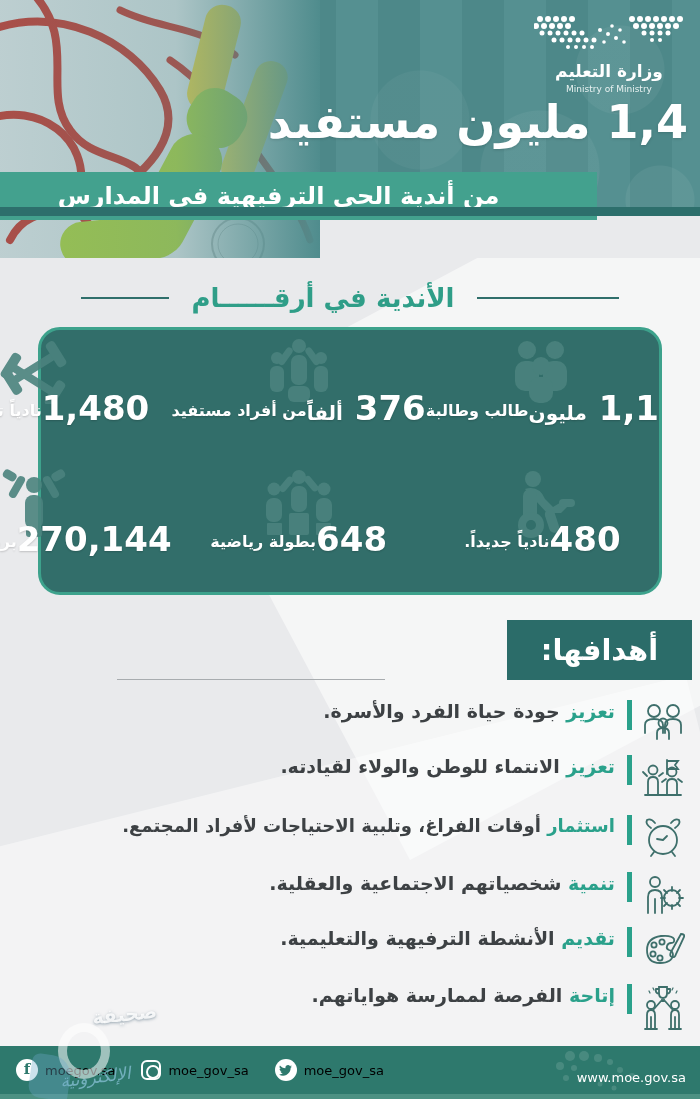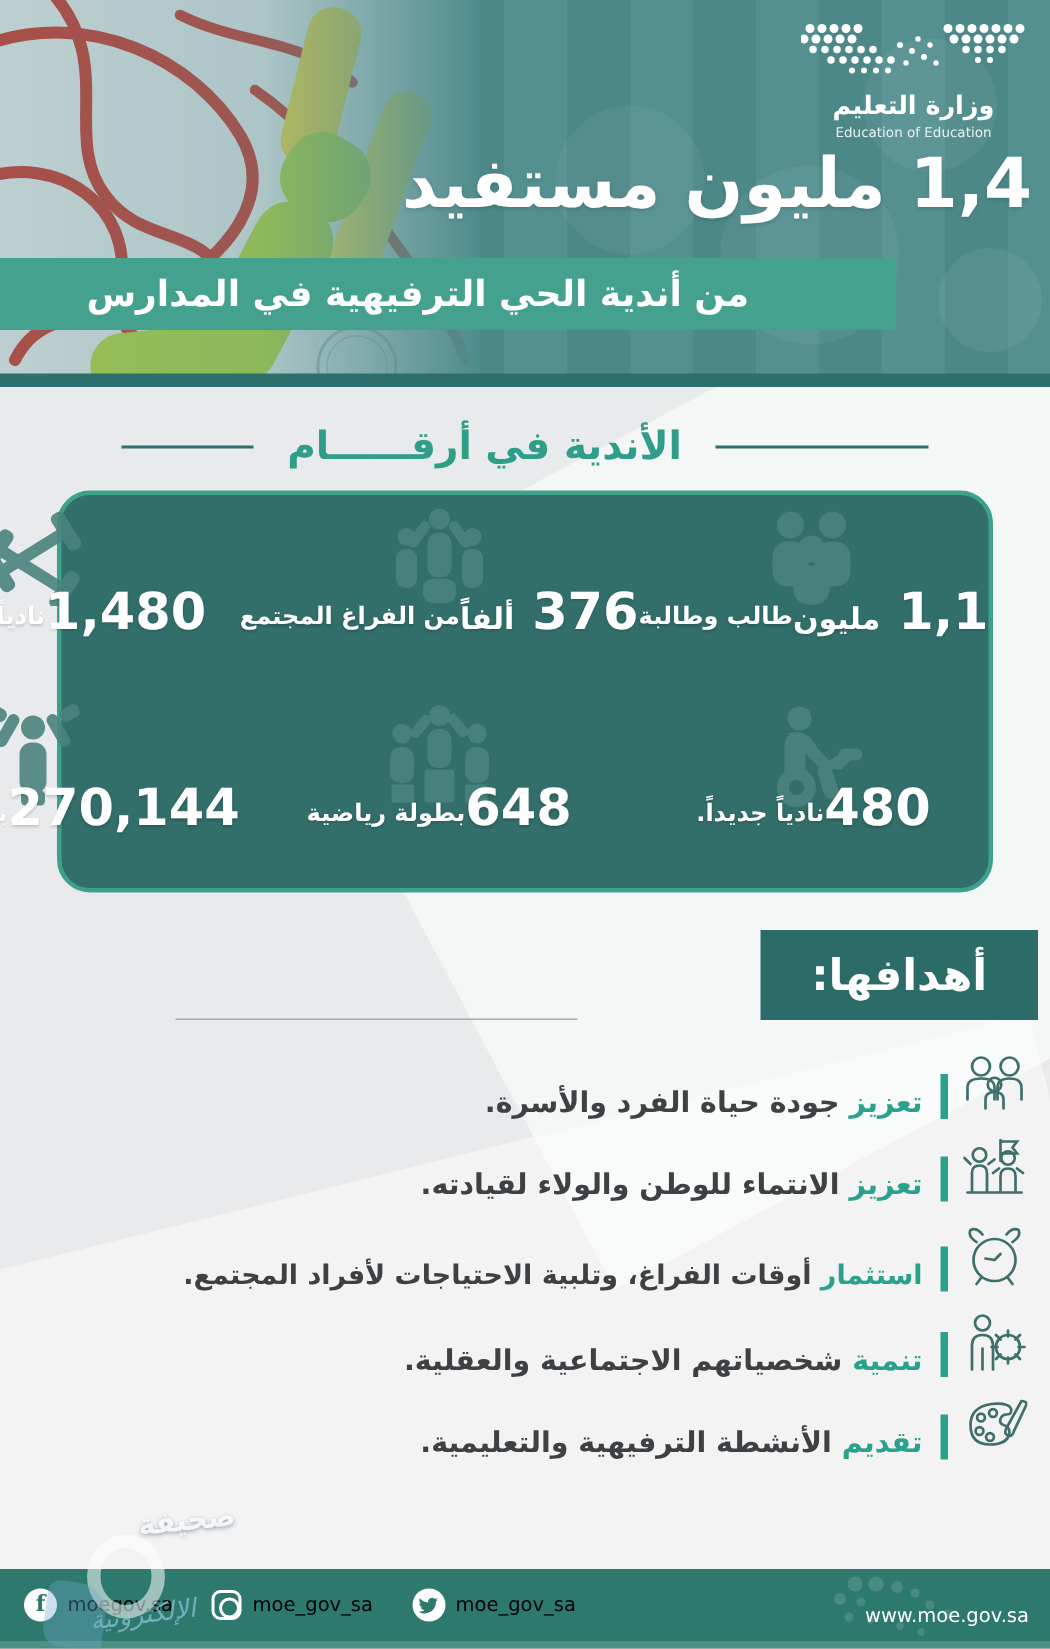--- a/index.html
+++ b/index.html
@@ -1,20 +1,20 @@
 <!DOCTYPE html>
 <html lang="ar"><head>
 <meta charset="utf-8">
 <style>
   * { margin:0; padding:0; box-sizing:border-box; }
   body { font-family:"DejaVu Sans", sans-serif; background:#555; }
   .page { position:relative; width:700px; height:1099px; margin:0 auto; overflow:hidden; background:#e9eaec; }
 
   
-  .hero { position:absolute; top:0; left:0; width:700px; height:258px;
+  .hero { position:absolute; top:0; left:0; width:700px; height:216px;
     background:
       repeating-linear-gradient(90deg, rgba(255,255,255,0.035) 0 42px, rgba(0,0,0,0.03) 42px 84px),
       #4f8c8d; }
   .hero-bokeh { position:absolute; inset:0;
     background:
       radial-gradient(circle 45px at 620px 70px,  rgba(255,255,255,0.05) 0 44px, transparent 45px),
       radial-gradient(circle 60px at 540px 170px, rgba(255,255,255,0.05) 0 59px, transparent 60px),
       radial-gradient(circle 35px at 660px 200px, rgba(255,255,255,0.06) 0 34px, transparent 35px),
       radial-gradient(circle 50px at 420px 120px, rgba(255,255,255,0.04) 0 49px, transparent 50px);
   }
@@ -61,21 +61,21 @@
   .stat-val .unit { font-size:20px; }
   .stat-label { position:relative; color:#fff; font-size:16px; font-weight:bold;
     direction:rtl; margin-top:3px; text-shadow:0 1px 2px rgba(0,0,0,0.18); white-space:nowrap; }
 
   
   .goals-box { position:absolute; top:620px; right:8px; width:185px; height:60px;
     background:#2b6c69; display:flex; align-items:center; justify-content:center; }
   .goals-box span { color:#fff; font-size:29px; font-weight:bold; direction:rtl; }
   .goals-line { position:absolute; top:679px; left:117px; width:268px; height:1px; background:#a8acaf; }
 
-  .goal-row { position:absolute; right:14px; display:flex; direction:rtl; align-items:flex-end; }
+  .goal-row { position:absolute; right:14px; display:flex; direction:rtl; align-items:flex-start; }
   .goal-icon { width:46px; height:46px; flex:0 0 46px; display:flex; align-items:center; justify-content:center; }
   .goal-sep { width:5px; height:30px; background:#2aa18b; margin:0 8px 0 12px; flex:0 0 5px; }
   .goal-text { direction:rtl; font-size:19px; font-weight:bold; color:#3d4144; white-space:nowrap; }
   .goal-text .kw { color:#2aa18b; }
   .goal-row.r3 .goal-text { font-size:18px; }
   .r1 { top:700px; } .r2 { top:755px; } .r3 { top:815px; }
   .r4 { top:872px; } .r5 { top:927px; } .r6 { top:984px; }
 
   
   .footer { position:absolute; top:1046px; left:0; width:700px; height:53px; background:#2e796d; }
@@ -193,21 +193,21 @@
           <circle cx="66" cy="16" r="2"></circle>
             <circle cx="74" cy="20" r="2"></circle>
             <circle cx="82" cy="24" r="2"></circle>
             <circle cx="70" cy="28" r="1.8"></circle>
             <circle cx="78" cy="12" r="1.8"></circle>
             <circle cx="86" cy="16" r="1.8"></circle>
             <circle cx="90" cy="28" r="1.8"></circle>
         </g>
       </svg>
       <div class="logo-ar">وزارة التعليم</div>
-      <div class="logo-en">Education of Education</div>
+      <div class="logo-en">Ministry of Ministry</div>
     </div>
 
     <h1 class="hero-title">1,4 مليون مستفيد</h1>
 
     <div class="subtitle-bar">
       <span>من أندية الحي الترفيهية في المدارس</span>
     </div>
 
     <div class="hero-strip"></div>
   </div>
@@ -254,21 +254,21 @@
             <rect x="10" y="28" width="14" height="26" rx="6"></rect>
           <circle cx="61" cy="20" r="6"></circle>
             <rect x="54" y="28" width="14" height="26" rx="6"></rect>
           <rect x="28" y="48" width="22" height="16" rx="6"></rect>
         </g>
       </svg>
       <div class="stat-val">
         <span class="num">376</span>
         <span class="unit">ألفاً</span>
       </div>
-      <div class="stat-label">من الفراغ المجتمع</div>
+      <div class="stat-label">من أفراد مستفيد</div>
     </div>
 
     <div class="stat">
       <svg class="stat-icon" width="78" height="66" viewBox="0 0 78 66">
         <g fill="#4b837e">
           <g transform="rotate(-32 39 30)">
             <rect x="14" y="26" width="50" height="8" rx="4"></rect>
             <rect x="8" y="16" width="10" height="28" rx="4"></rect>
             <rect x="60" y="16" width="10" height="28" rx="4"></rect>
           </g>
@@ -433,20 +433,38 @@
         <path d="M40 6 l-10 18 q-2 4 1 5 q3 1 4-3 l8-17 q1-3-3-3 Z"></path>
       </svg>
     </div>
     <div class="goal-sep"></div>
     <div class="goal-text">
       <span class="kw">تقديم</span>
       <span>الأنشطة الترفيهية والتعليمية.</span>
     </div>
   </div>
 
+  <div class="goal-row r6">
+    <div class="goal-icon">
+      <svg width="44" height="48" viewBox="0 0 44 48" fill="none" stroke="#3e6f6b" stroke-width="1.8" stroke-linecap="round">
+        <path d="M18 4 h8 v6 q0 5-4 5 q-4 0-4-5 Z M18 6 h-3 q-1 4 3 5 M26 6 h3 q1 4-3 5 M21 15 v3 h2 v-3"></path>
+        <circle cx="10" cy="22" r="4"></circle>
+          <path d="M6 46 V32 q0-5 4-5 q4 0 4 5 v14 M13 26 l7 -8 M10 34 v12"></path>
+        <circle cx="34" cy="22" r="4"></circle>
+          <path d="M30 46 V32 q0-5 4-5 q4 0 4 5 v14 M31 26 l-7 -8 M34 34 v12"></path>
+        <path d="M4 46 h12 M28 46 h12"></path>
+        <path d="M8 8 l1 2 M36 8 l-1 2 M12 5 l1 2 M32 5 l-1 2" stroke-width="1.2"></path>
+      </svg>
+    </div>
+    <div class="goal-sep"></div>
+    <div class="goal-text">
+      <span class="kw">إتاحة</span>
+      <span>الفرصة لممارسة هواياتهم.</span>
+    </div>
+  </div>
 
   <div class="footer">
     <div class="socials">
       <div class="social">
         <div class="fb-circle">f</div>
         <span class="social-label">moegov.sa</span>
       </div>
       <div class="social">
         <div class="ig-box"></div>
         <span class="social-label">moe_gov_sa</span>

